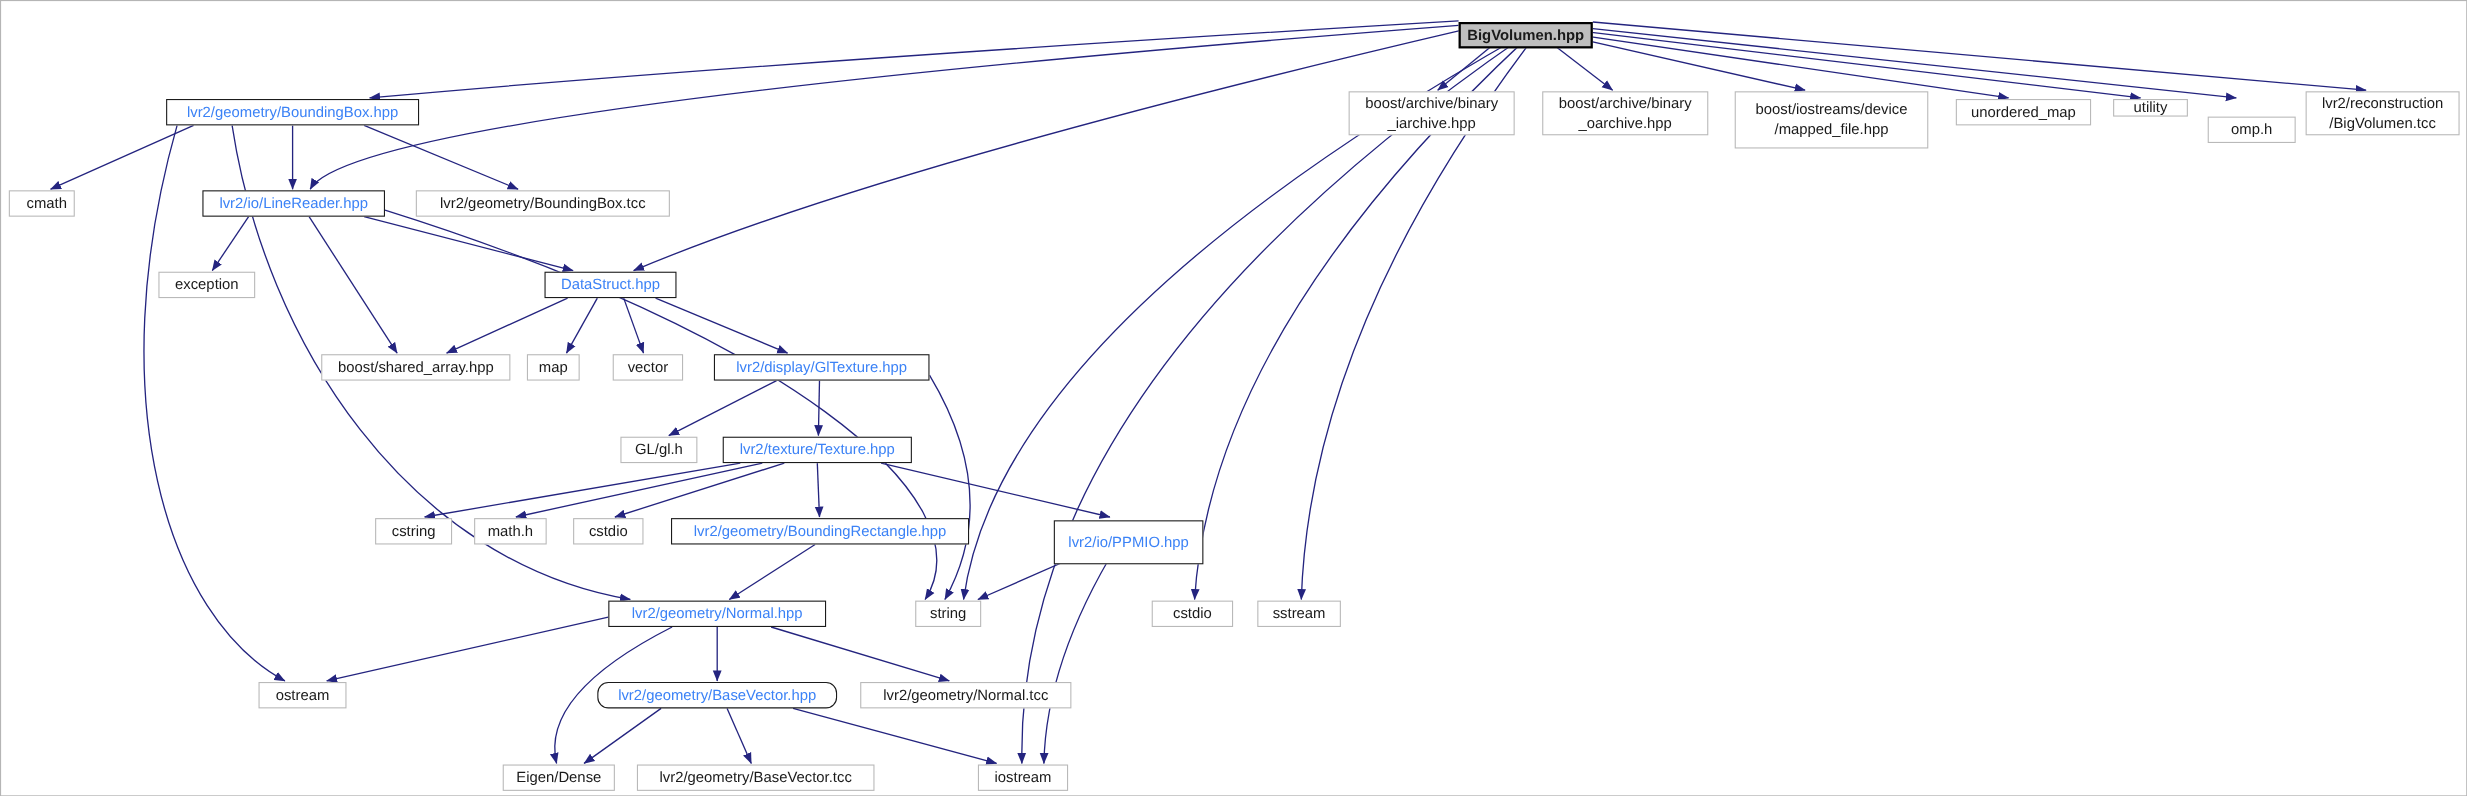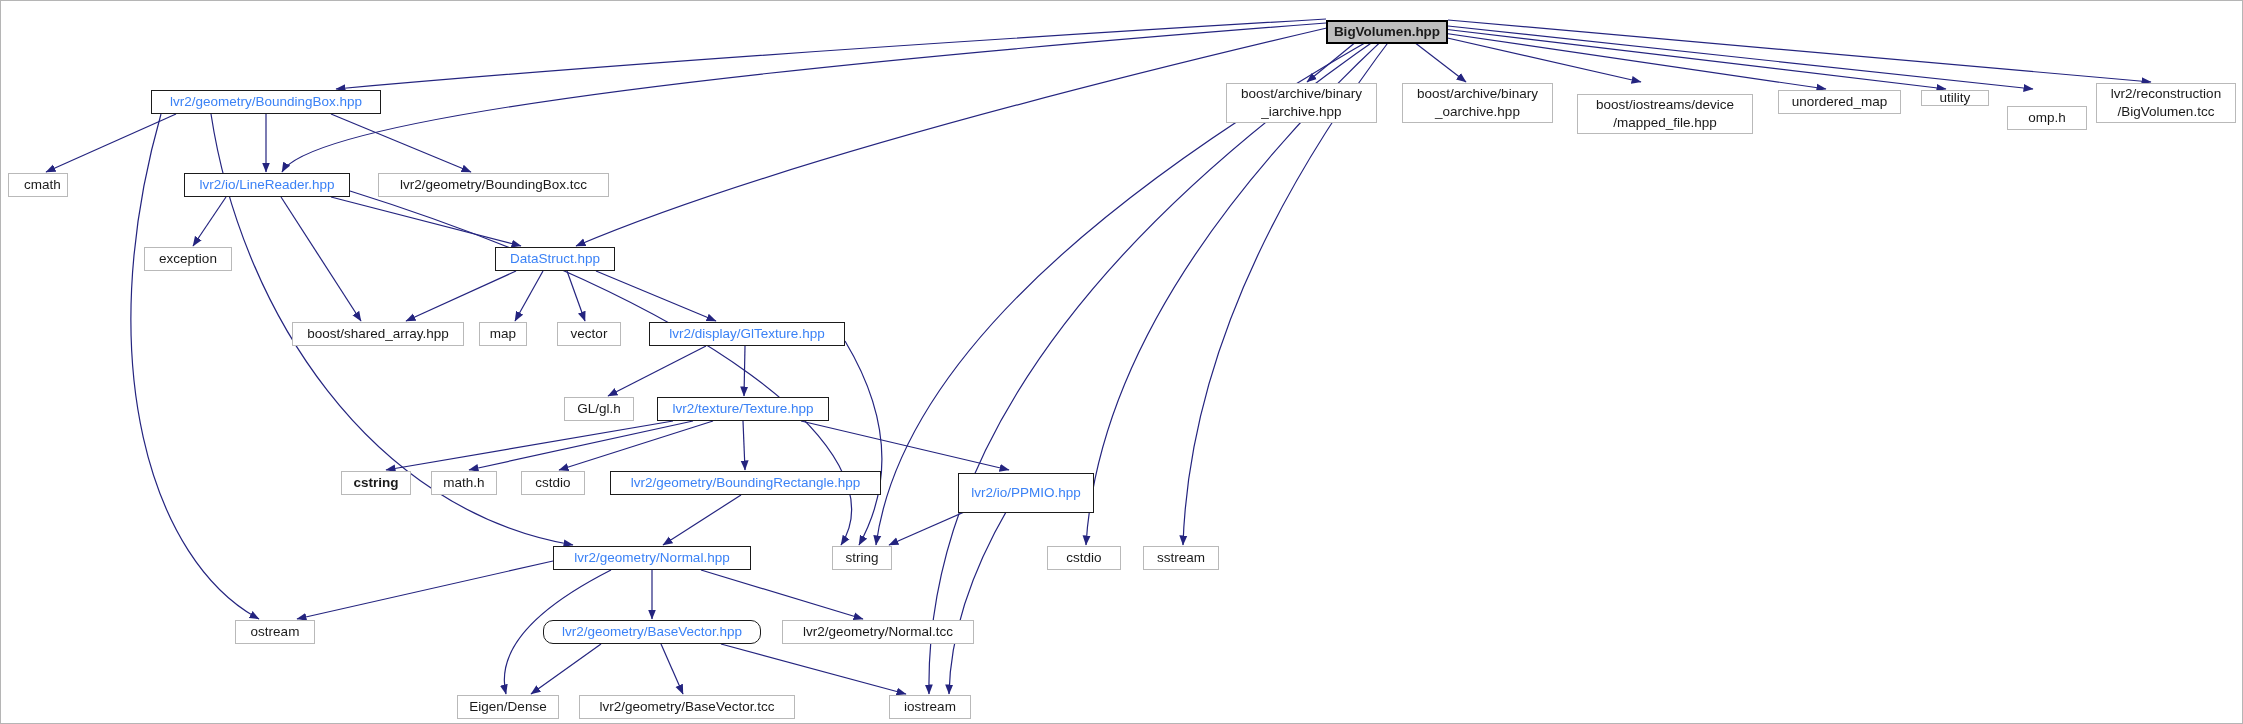--- a/index.html
+++ b/index.html
@@ -91,39 +91,39 @@
         <path d="M720,643 L905,693" fill="none" stroke="#24247f" stroke-width="1.2" marker-end="url(#arrow)"></path>
       </g>
   </svg>
   <div id="nodes">
       <div class="node main" style="left: 1325px; top: 7px; width: 122px; height: 24px; background: rgb(190, 190, 190);">BigVolumen.hpp</div>
       <div class="node linked" style="left: 150px; top: 89px; width: 230px; height: 24px;">lvr2/geometry/BoundingBox.hpp</div>
       <div class="node plain" style="left: 1225px; top: 82px; width: 151px; height: 40px;">boost/archive/binary
 _iarchive.hpp</div>
       <div class="node plain" style="left: 1401px; top: 82px; width: 151px; height: 40px;">boost/archive/binary
 _oarchive.hpp</div>
-      <div class="node plain" style="left: 1576px; top: 93px; width: 176px; height: 40px;">boost/iostreams/device
+      <div class="node plain" style="left: 1576px; top: 82px; width: 176px; height: 52px;">boost/iostreams/device
 /mapped_file.hpp</div>
       <div class="node plain" style="left: 1777px; top: 89px; width: 123px; height: 24px;">unordered_map</div>
       <div class="node plain" style="left: 1920px; top: 89px; width: 68px; height: 16px;">utility</div>
       <div class="node plain" style="left: 2006px; top: 105px; width: 80px; height: 24px;">omp.h</div>
       <div class="node plain" style="left: 2095px; top: 82px; width: 140px; height: 40px;">lvr2/reconstruction
 /BigVolumen.tcc</div>
       <div class="node plain" style="left: 7px; top: 172px; width: 60px; height: 24px; padding-left: 12px;">cmath</div>
       <div class="node linked" style="left: 183px; top: 172px; width: 166px; height: 24px;">lvr2/io/LineReader.hpp</div>
       <div class="node plain" style="left: 377px; top: 172px; width: 231px; height: 24px;">lvr2/geometry/BoundingBox.tcc</div>
       <div class="node plain" style="left: 143px; top: 246px; width: 88px; height: 24px;">exception</div>
       <div class="node linked" style="left: 494px; top: 246px; width: 120px; height: 24px;">DataStruct.hpp</div>
       <div class="node plain" style="left: 291px; top: 321px; width: 172px; height: 24px;">boost/shared_array.hpp</div>
       <div class="node plain" style="left: 466px; top: 321px; width: 48px; height: 24px; margin-left: 12px;">map</div>
       <div class="node plain" style="left: 556px; top: 321px; width: 64px; height: 24px;">vector</div>
       <div class="node linked" style="left: 648px; top: 321px; width: 196px; height: 24px;">lvr2/display/GlTexture.hpp</div>
       <div class="node plain" style="left: 563px; top: 396px; width: 70px; height: 24px;">GL/gl.h</div>
       <div class="node linked" style="left: 656px; top: 396px; width: 172px; height: 24px;">lvr2/texture/Texture.hpp</div>
-      <div class="node plain" style="left: 340px; top: 470px; width: 70px; height: 24px; font-weight: bold;">cstring</div>
+      <div class="node plain" style="left: 340px; top: 470px; width: 70px; height: 24px;">cstring</div>
       <div class="node plain" style="left: 430px; top: 470px; width: 66px; height: 24px;">math.h</div>
       <div class="node plain" style="left: 520px; top: 470px; width: 64px; height: 24px;">cstdio</div>
       <div class="node linked" style="left: 609px; top: 470px; width: 271px; height: 24px;">lvr2/geometry/BoundingRectangle.hpp</div>
       <div class="node linked" style="left: 957px; top: 472px; width: 136px; height: 40px;">lvr2/io/PPMIO.hpp</div>
       <div class="node linked" style="left: 552px; top: 545px; width: 198px; height: 24px;">lvr2/geometry/Normal.hpp</div>
       <div class="node plain" style="left: 831px; top: 545px; width: 60px; height: 24px;">string</div>
       <div class="node plain" style="left: 1046px; top: 545px; width: 74px; height: 24px;">cstdio</div>
       <div class="node plain" style="left: 1142px; top: 545px; width: 76px; height: 24px;">sstream</div>
       <div class="node plain" style="left: 234px; top: 619px; width: 80px; height: 24px;">ostream</div>
       <div class="node linked" style="left: 542px; top: 619px; width: 218px; height: 24px; border-radius: 10px;">lvr2/geometry/BaseVector.hpp</div>

